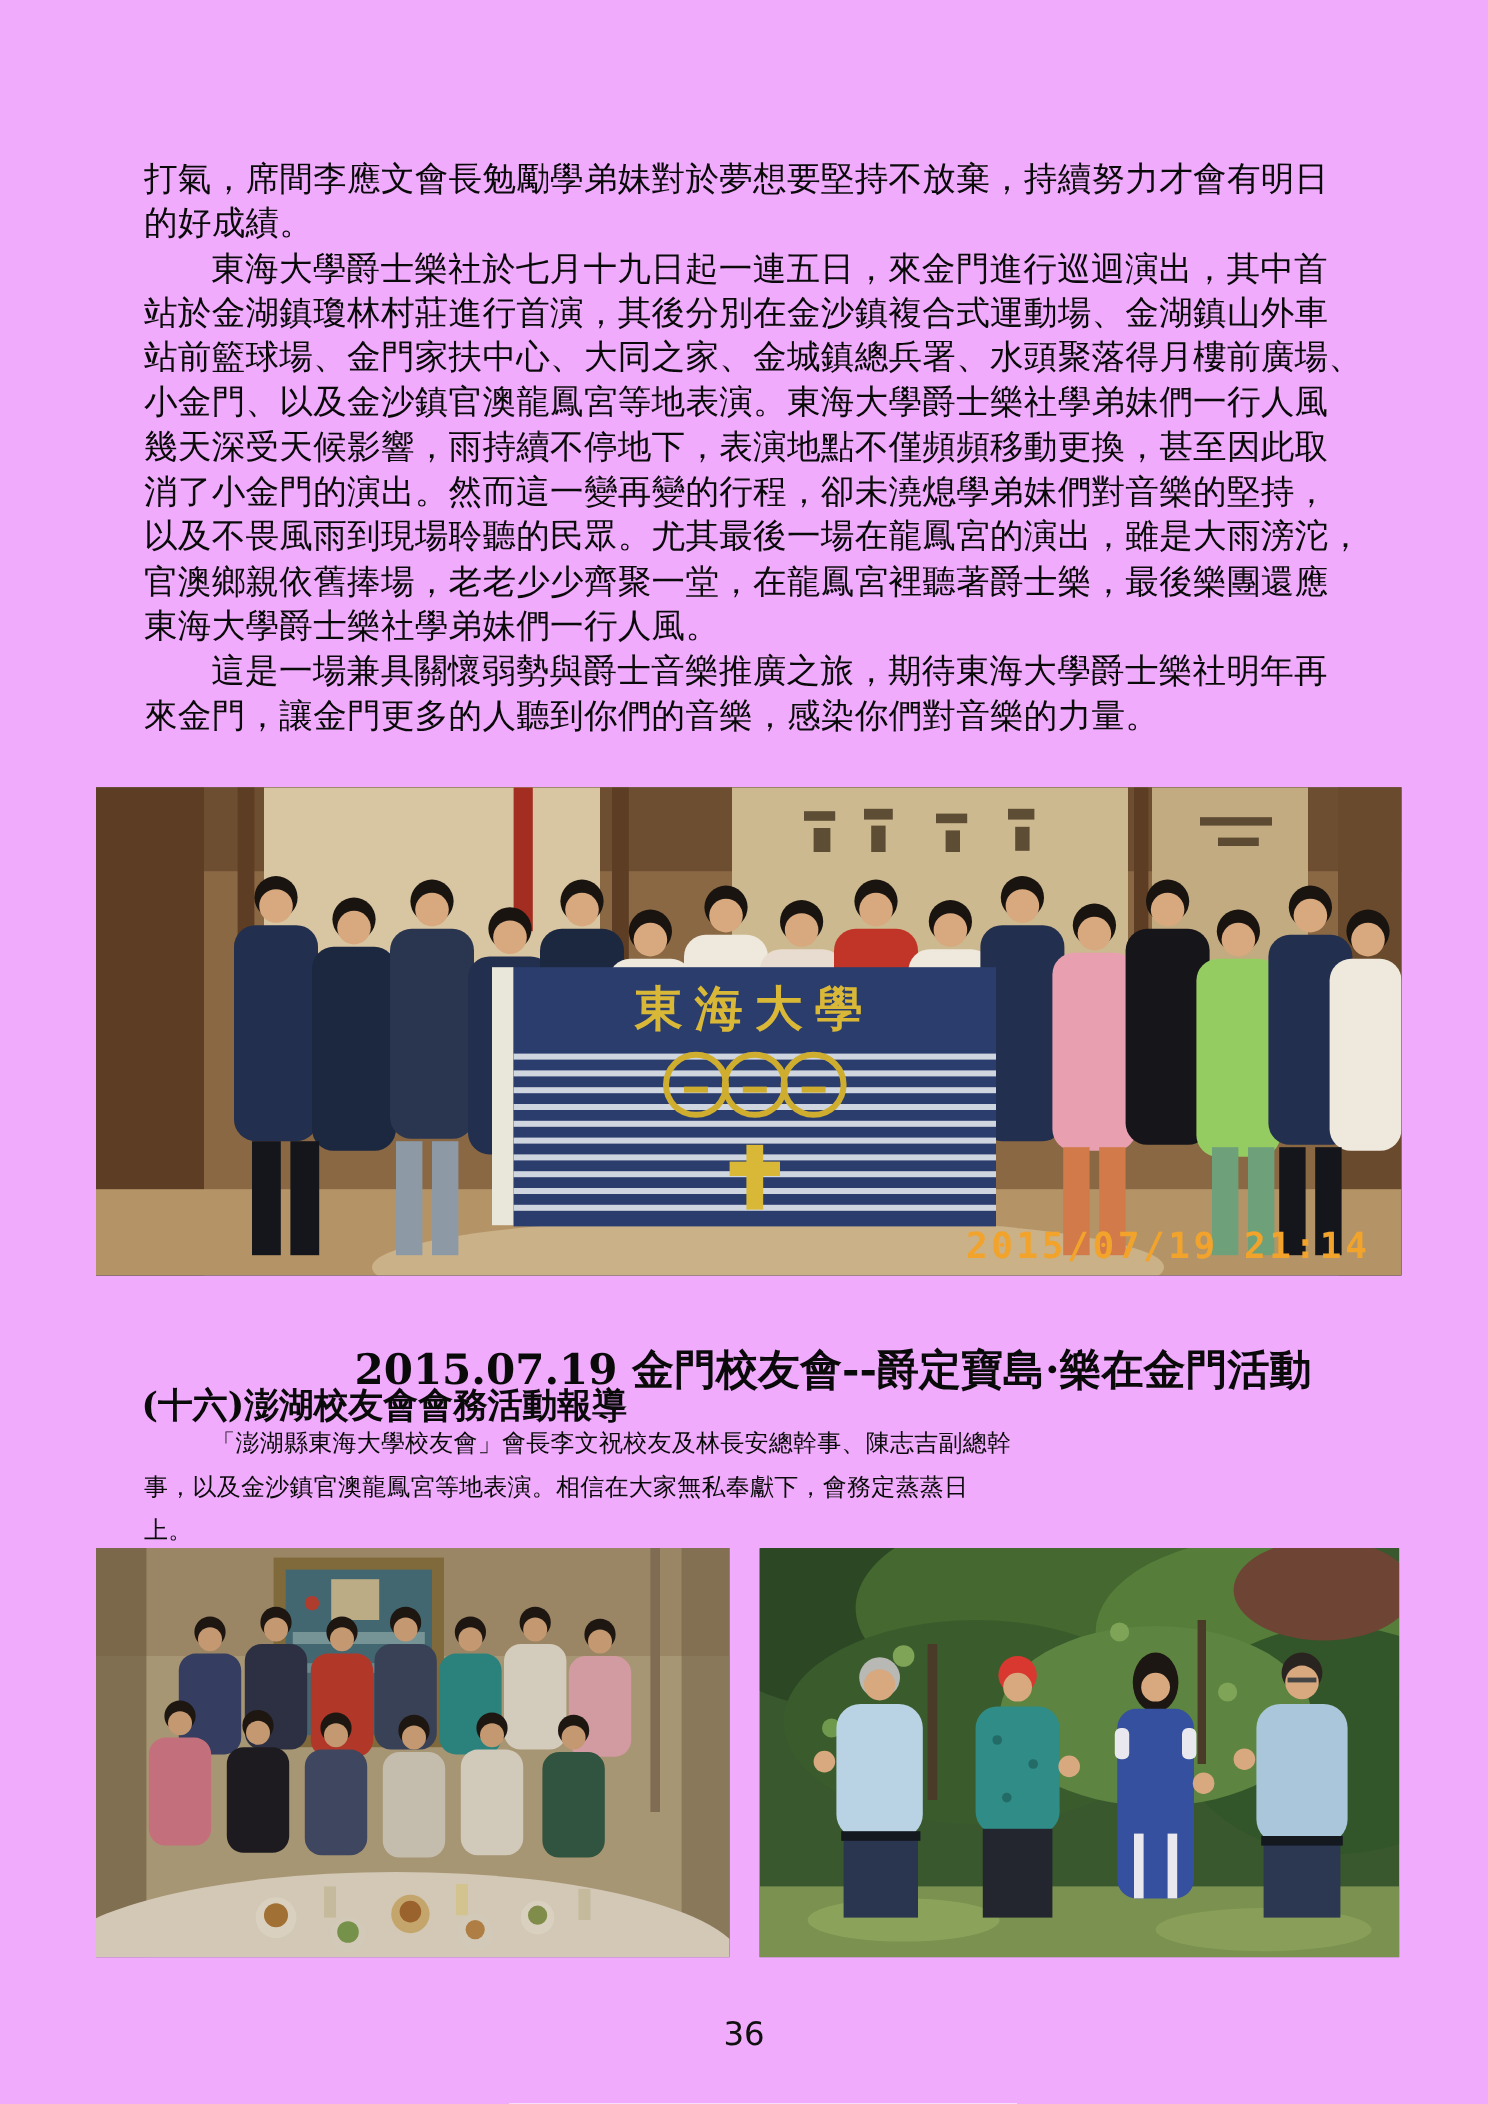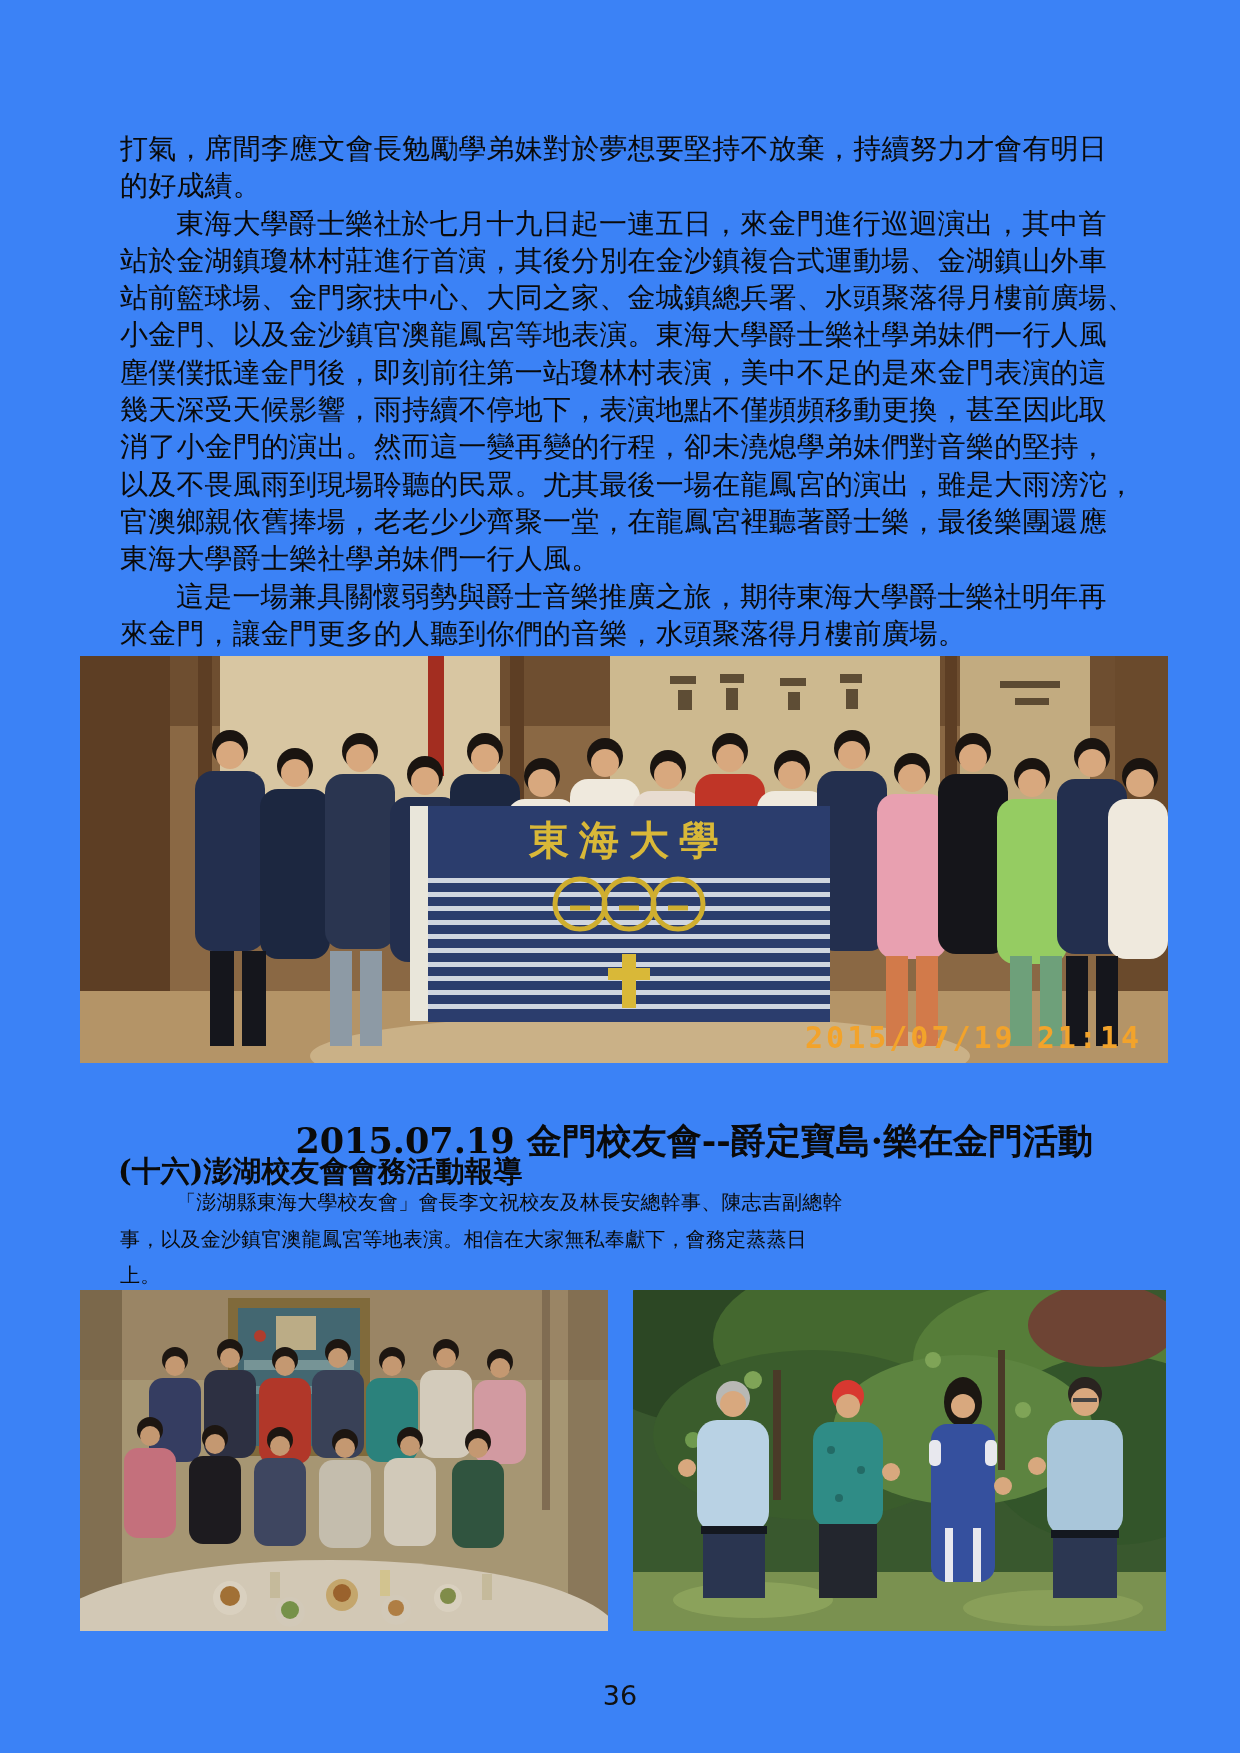--- a/index.html
+++ b/index.html
@@ -1,19 +1,19 @@
 <!DOCTYPE html>
 <html><head>
 <meta charset="utf-8">
 <style>
   html,body{margin:0;padding:0;background:#ffffff;}
   .page{
     position:relative;
     width:1240px;height:1753px;
-    background:#3b82f6;
+    background:#f0abfc;
     font-family:"DejaVu Serif","Liberation Serif",serif;
     color:#0a0a0a;
     overflow:hidden;
   }
   .body-text{position:absolute;left:120px;top:130px;width:1010px;}
   .body-text .line{
     font-size:28px;line-height:37.3px;white-space:nowrap;
     letter-spacing:0.2px;
   }
   .indent{padding-left:56px;}
@@ -51,28 +51,27 @@
 
 <div class="page">
 
   <div class="body-text">
     <div class="line">打氣，席間李應文會長勉勵學弟妹對於夢想要堅持不放棄，持續努力才會有明日</div>
     <div class="line">的好成績。</div>
     <div class="line indent">東海大學爵士樂社於七月十九日起一連五日，來金門進行巡迴演出，其中首</div>
     <div class="line">站於金湖鎮瓊林村莊進行首演，其後分別在金沙鎮複合式運動場、金湖鎮山外車</div>
     <div class="line">站前籃球場、金門家扶中心、大同之家、金城鎮總兵署、水頭聚落得月樓前廣場、</div>
     <div class="line">小金門、以及金沙鎮官澳龍鳳宮等地表演。東海大學爵士樂社學弟妹們一行人風</div>
-    <div class="line">塵僕僕抵達金門後，即刻前往第一站瓊林村表演，美中不足的是來金門表演的這</div>
     <div class="line">幾天深受天候影響，雨持續不停地下，表演地點不僅頻頻移動更換，甚至因此取</div>
     <div class="line">消了小金門的演出。然而這一變再變的行程，卻未澆熄學弟妹們對音樂的堅持，</div>
     <div class="line">以及不畏風雨到現場聆聽的民眾。尤其最後一場在龍鳳宮的演出，雖是大雨滂沱，</div>
     <div class="line">官澳鄉親依舊捧場，老老少少齊聚一堂，在龍鳳宮裡聽著爵士樂，最後樂團還應</div>
     <div class="line">東海大學爵士樂社學弟妹們一行人風。</div>
     <div class="line indent">這是一場兼具關懷弱勢與爵士音樂推廣之旅，期待東海大學爵士樂社明年再</div>
-    <div class="line">來金門，讓金門更多的人聽到你們的音樂，水頭聚落得月樓前廣場。</div>
+    <div class="line">來金門，讓金門更多的人聽到你們的音樂，感染你們對音樂的力量。</div>
   </div>
 
   <div class="photo" id="jazz-photo">
     <svg width="1088" height="407" viewBox="0 0 1088 407">
 
       <rect x="0" y="0" width="1088" height="407" fill="#8a6844"></rect>
       <rect x="0" y="0" width="1088" height="70" fill="#6e4e30"></rect>
       <rect x="140" y="0" width="280" height="185" fill="#d8c6a2"></rect>
       <rect x="530" y="0" width="330" height="155" fill="#cdb98f"></rect>
       <rect x="880" y="0" width="130" height="150" fill="#c2ab80"></rect>

